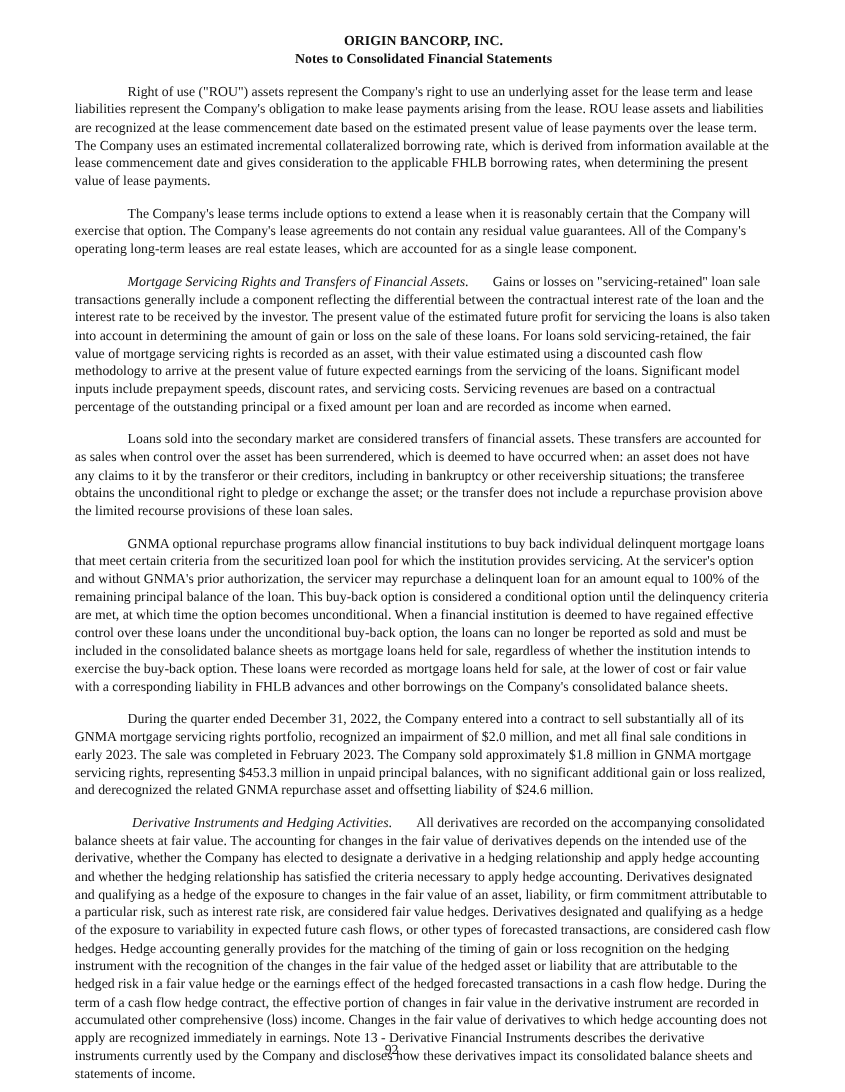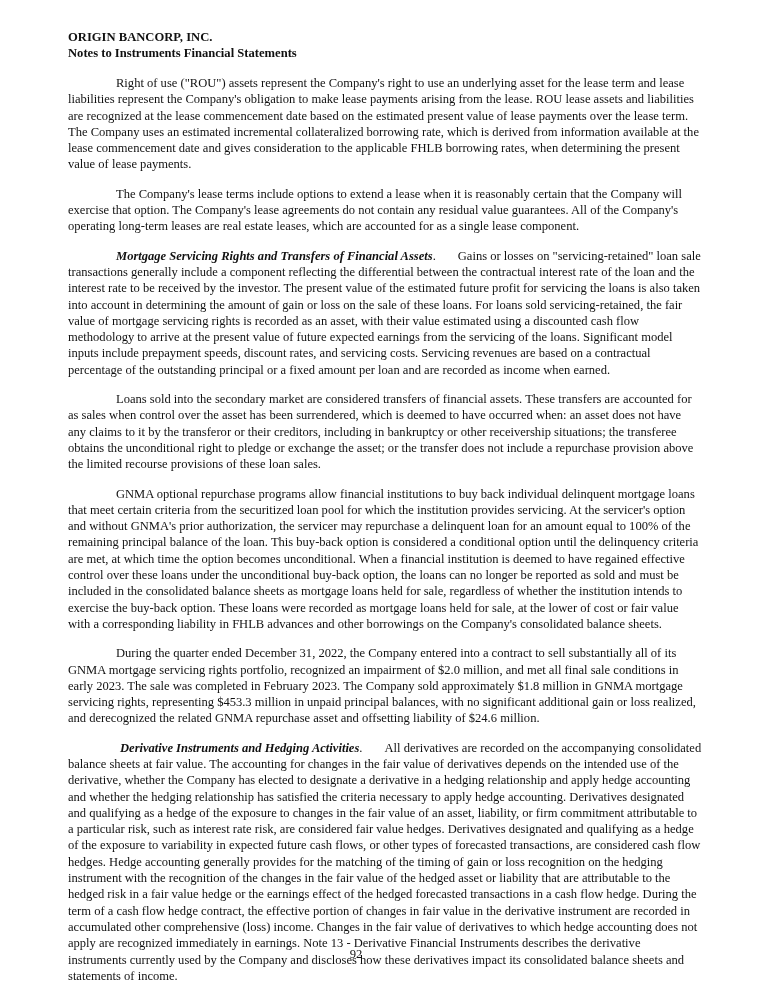--- a/index.html
+++ b/index.html
@@ -2,40 +2,40 @@
 <html><head>
 <meta charset="utf-8">
 <style>
   html, body { margin: 0; padding: 0; background: #ffffff; }
   body {
     width: 768px; height: 993px; position: relative; overflow: hidden;
     font-family: "Liberation Serif", "DejaVu Serif", serif;
     color: #111111;
   }
   .page { position: absolute; left: 68px; top: 29px; width: 634px; }
-  .hdr { text-align: left; font-weight: bold; font-size: 12.6px; line-height: 16px; }
+  .hdr { text-align: center; font-weight: bold; font-size: 12.6px; line-height: 16px; }
   .hdr2 { margin-bottom: 14px; }
   p {
     margin: 0 0 13px 0;
     font-size: 12.55px; line-height: 16.3px;
     text-align: left;
   }
   .ind { display: inline-block; width: 48px; }
   .ind2 { display: inline-block; width: 52px; }
-  .sub { font-weight: bold; font-style: italic; }
+  .sub { font-weight: normal; font-style: italic; }
   .gap { display: inline-block; width: 22px; }
   .ital { }
   .pagenum { position: absolute; top: 947px; left: 0; width: 712px; text-align: center; font-size: 12.6px; }
 </style>
 </head>
 <body>
 
 <div class="page">
   <div class="hdr">ORIGIN BANCORP, INC.</div>
-  <div class="hdr hdr2">Notes to Instruments Financial Statements</div>
+  <div class="hdr hdr2">Notes to Consolidated Financial Statements</div>
 
   <p><span class="ind"></span><span>Right of use ("ROU") assets represent the Company's right to use an underlying asset for the lease term and lease liabilities represent the Company's obligation to make lease payments arising from the lease. ROU lease assets and liabilities are recognized at the lease commencement date based on the estimated present value of lease payments over the lease term. The Company uses an estimated incremental collateralized borrowing rate, which is derived from information available at the lease commencement date and gives consideration to the applicable FHLB borrowing rates, when determining the present value of lease payments.</span></p>
 
   <p><span class="ind"></span><span>The Company's lease terms include options to extend a lease when it is reasonably certain that the Company will exercise that option. The Company's lease agreements do not contain any residual value guarantees. All of the Company's operating long-term leases are real estate leases, which are accounted for as a single lease component.</span></p>
 
   <p><span class="ind"></span><span class="sub">Mortgage Servicing Rights and Transfers of Financial Assets</span><span>.</span><span class="gap"></span><span>Gains or losses on "servicing-retained" loan sale transactions generally include a component reflecting the differential between the contractual interest rate of the loan and the interest rate to be received by the investor. The present value of the estimated future profit for servicing the loans is also taken into account in determining the amount of gain or loss on the sale of these loans. For loans sold servicing-retained, the fair value of mortgage servicing rights is recorded as an asset, with their value estimated using a discounted cash flow methodology to arrive at the present value of future expected earnings from the servicing of the loans. Significant model inputs include prepayment speeds, discount rates, and servicing costs. Servicing revenues are based on a contractual percentage of the outstanding principal or a fixed amount per loan and are recorded as income when earned.</span></p>
 
   <p><span class="ind"></span><span>Loans sold into the secondary market are considered transfers of financial assets. These transfers are accounted for as sales when control over the asset has been surrendered, which is deemed to have occurred when: an asset does not have any claims to it by the transferor or their creditors, including in bankruptcy or other receivership situations; the transferee obtains the unconditional right to pledge or exchange the asset; or the transfer does not include a repurchase provision above the limited recourse provisions of these loan sales.</span></p>
 
   <p><span class="ind"></span><span>GNMA optional repurchase programs allow financial institutions to buy back individual delinquent mortgage loans that meet certain criteria from the securitized loan pool for which the institution provides servicing. At the servicer's option and without GNMA's prior authorization, the servicer may repurchase a delinquent loan for an amount equal to 100% of the remaining principal balance of the loan. This buy-back option is considered a conditional option until the delinquency criteria are met, at which time the option becomes unconditional. When a financial institution is deemed to have regained effective control over these loans under the unconditional buy-back option, the loans can no longer be reported as sold and must be included in the consolidated balance sheets as mortgage loans held for sale, regardless of whether the institution intends to exercise the buy-back option. These loans were recorded as mortgage loans held for sale, at the lower of cost or fair value with a corresponding liability in FHLB advances and other borrowings on the Company's consolidated balance sheets.</span></p>

